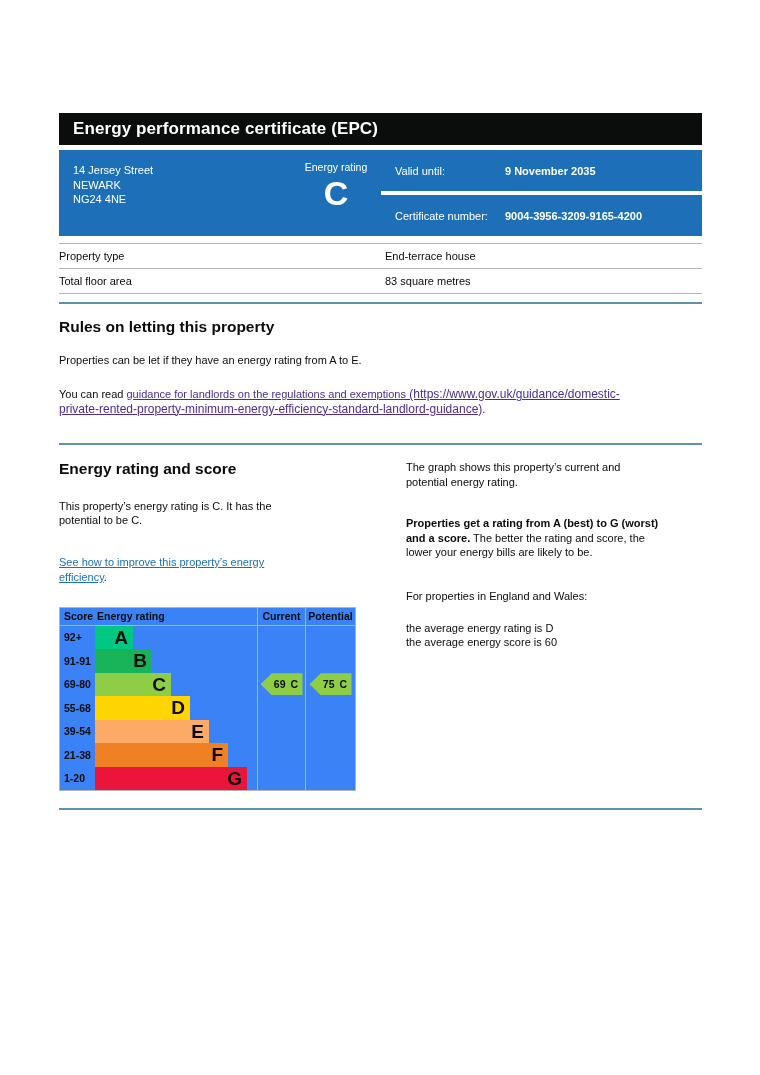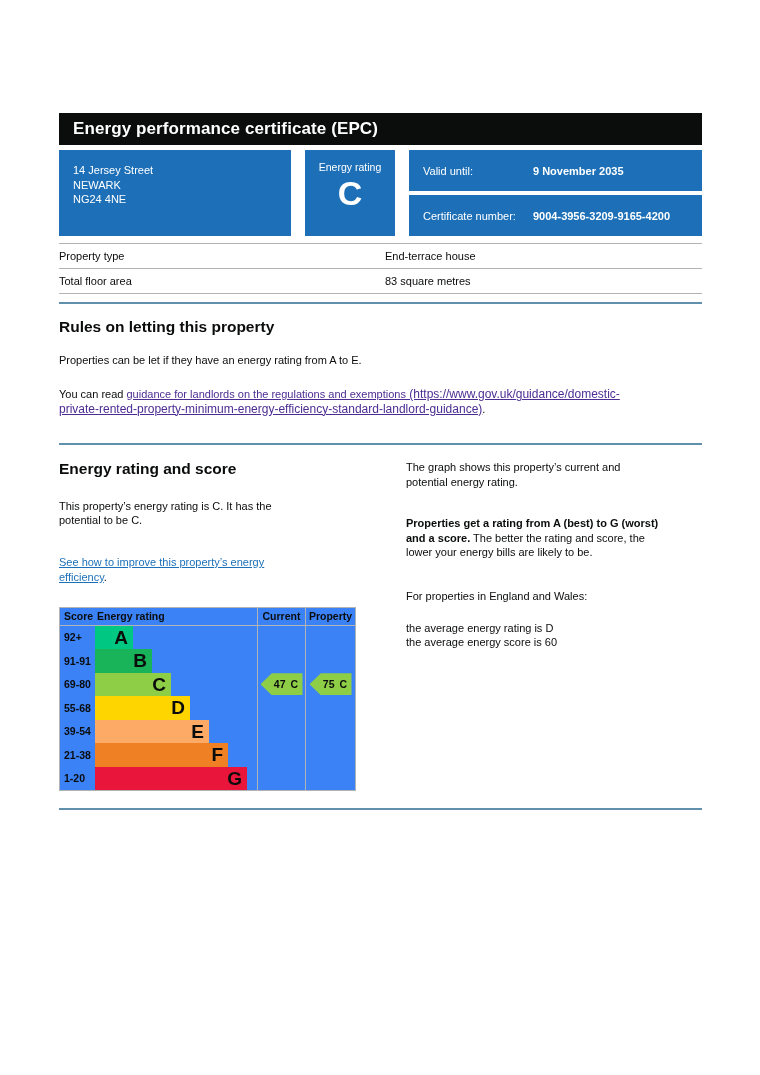--- a/index.html
+++ b/index.html
@@ -11,21 +11,21 @@
   .content{width:643px;margin-left:59px;}
 
   
   .title-bar{
     margin-top:113px;height:32px;background:#0b0c0c;color:#ffffff;
     display:flex;align-items:center;padding-left:14px;box-sizing:border-box;
     font-size:17px;font-weight:bold;letter-spacing:.1px;
   }
 
   
-  .blue-row{display:flex;gap:14px;margin-top:5px;height:86px;}
+  .blue-row{display:flex;gap:0;margin-top:5px;height:86px;}
   .blue-box{background:#1d70b8;color:#ffffff;box-sizing:border-box;}
   .addr-box{width:232px;padding:13px 14px;font-size:11px;line-height:14.5px;}
   .rating-box{width:90px;text-align:center;padding-top:11px;}
   .rating-box .lbl{font-size:10.5px;}
   .rating-box .val{font-size:34px;font-weight:bold;line-height:34px;margin-top:3px;}
   .meta-col{flex:1;display:flex;flex-direction:column;gap:4px;border-radius:28px;}
   .meta-box{flex:1;display:flex;align-items:center;padding:0 14px;font-size:11px;}
   .meta-box .mlabel{width:110px;flex:none;}
   .meta-box .mvalue{font-weight:bold;}
 
@@ -141,21 +141,21 @@
   <div class="two-col">
     <div class="col-left">
       <h2>Energy rating and score</h2>
       <p class="left-para"><span>This property’s energy rating is C. It has the</span><br><span>potential to be C.</span></p>
       <p class="left-link-para"><a class="link-blue"><span>See how to improve this property’s energy</span><br><span>efficiency</span></a><span>.</span></p>
 
       <div class="epc-chart">
         <div class="cell hdr hdr-score">Score</div>
         <div class="cell hdr hdr-rating">Energy rating</div>
         <div class="cell hdr hdr-current col-current">Current</div>
-        <div class="cell hdr hdr-potential col-potential">Property</div>
+        <div class="cell hdr hdr-potential col-potential">Potential</div>
 
       <div class="cell score-cell">92+</div>
           <div class="cell bar-cell">
             <div class="band-bar" style="width: 38px; background: rgb(0, 199, 129);">
               <span class="band-letter">A</span>
             </div>
           </div>
           <div class="cell col-current"></div>
           <div class="cell col-potential"></div>
           <div class="cell score-cell">91-91</div>
@@ -167,21 +167,21 @@
           <div class="cell col-current"></div>
           <div class="cell col-potential"></div>
           <div class="cell score-cell">69-80</div>
           <div class="cell bar-cell">
             <div class="band-bar" style="width: 76px; background: rgb(141, 206, 70);">
               <span class="band-letter">C</span>
             </div>
           </div>
           <div class="cell col-current">
             <div class="epc-arrow" style="background: rgb(141, 206, 70);">
-              <span>47</span>
+              <span>69</span>
               <span>C</span>
             </div>
           </div>
           <div class="cell col-potential">
             <div class="epc-arrow" style="background: rgb(141, 206, 70);">
               <span>75</span>
               <span>C</span>
             </div>
           </div>
           <div class="cell score-cell">55-68</div>

